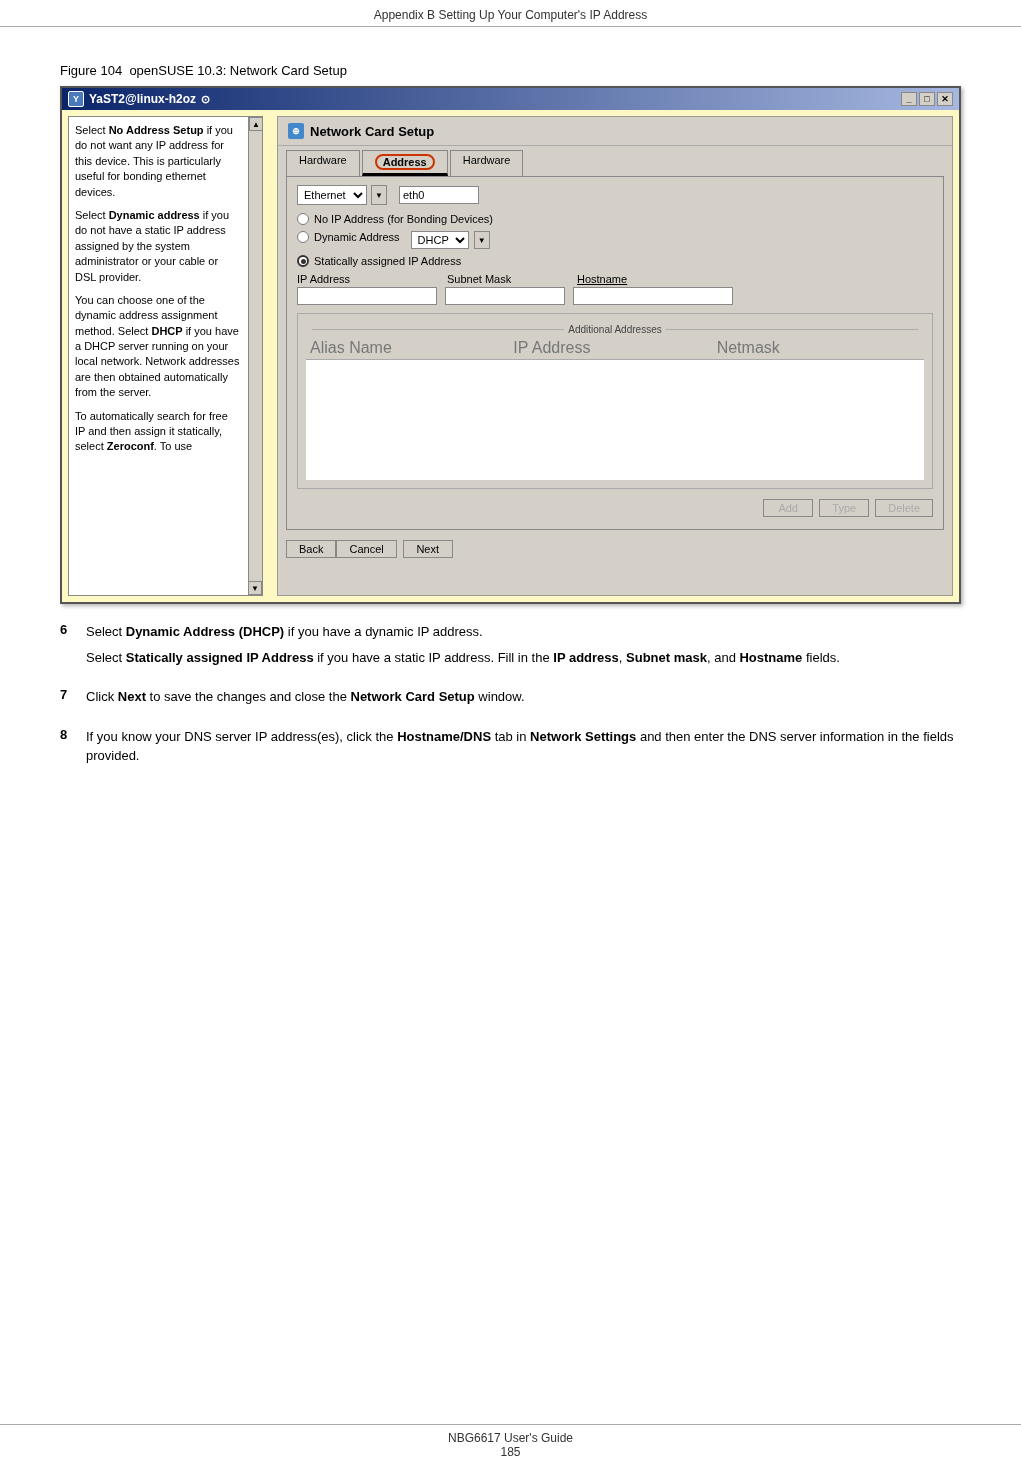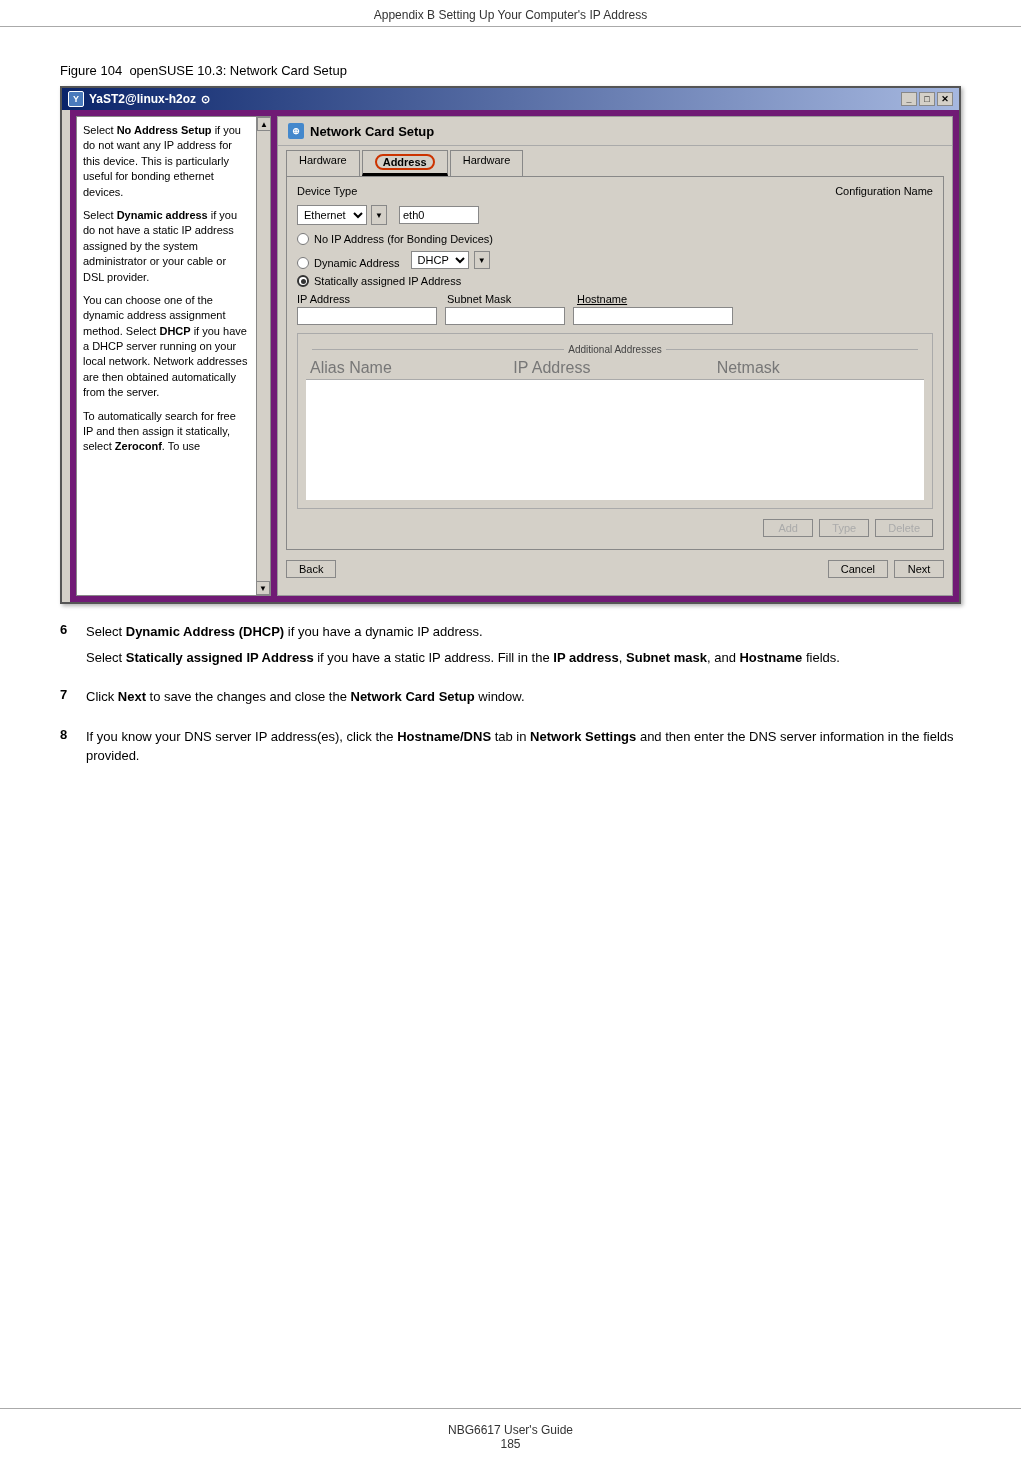--- a/index.html
+++ b/index.html
@@ -17,21 +17,21 @@
       color: #333;
       padding: 8px 0 4px;
       border-bottom: 1px solid #aaa;
       margin-bottom: 26px;
     }
     .page-footer {
       text-align: center;
       font-size: 12px;
       color: #333;
       border-top: 1px solid #aaa;
-      padding: 14px 0;
+      padding: 6px 0;
       position: absolute;
       bottom: 0;
       width: 100%;
     }
     .content-area {
       padding: 10px 60px 40px 60px;
     }
     .figure-caption {
       font-size: 13px;
       font-weight: bold;
@@ -86,23 +86,22 @@
       font-size: 9px;
       display: flex;
       align-items: center;
       justify-content: center;
       cursor: pointer;
       color: #000;
     }
     .window-body {
       display: flex;
       padding: 6px;
-      gap: 6px;
-      background: #701a75;
-      margin-left: 8px;
+      gap: 14px;
+      background: #fef9c3;
     }
     
     .left-panel {
       width: 195px;
       min-height: 480px;
       background: #fff;
       border: 1px solid #888;
       padding: 6px;
       font-size: 11px;
       color: #000;
@@ -242,21 +241,21 @@
     .text-input-sm {
       border: 1px solid #888;
       background: #fff;
       height: 18px;
       padding: 1px 3px;
       font-size: 11px;
       min-width: 60px;
     }
     .radio-row {
       display: flex;
-      align-items: flex-end;
+      align-items: flex-start;
       gap: 5px;
       font-size: 11px;
       margin-bottom: 6px;
     }
     .radio-input {
       width: 12px;
       height: 12px;
     }
     .dhcp-select {
       margin-left: 6px;
@@ -378,21 +377,21 @@
       background: #d4d0c8;
       cursor: pointer;
       min-width: 50px;
       text-align: center;
     }
     .btn:disabled, .btn.disabled {
       color: #aaa;
     }
     .bottom-buttons {
       display: flex;
-      justify-content: space-between;
+      justify-content: flex-start;
       padding: 4px 8px;
     }
     .bottom-right-btns {
       display: flex;
       gap: 6px;
     }
     
     .numbered-item {
       display: flex;
       gap: 10px;
@@ -472,25 +471,20 @@
               <span>Address</span>
             </span>
           </div>
           <div class="tab">
             <span>Hardware</span>
           </div>
         </div>
 
         <div class="form-area">
 
-          <div class="device-type-row">
-            <span>Device Type</span>
-            <span style="flex:1"></span>
-            <span style="margin-left:50px;">Configuration Name</span>
-          </div>
 
           <div class="device-row">
             <select class="select-box">
               <option>Ethernet</option>
             </select>
             <div class="select-dropdown-btn">▼</div>
             <input type="text" class="text-input-sm" value="eth0" style="margin-left: 8px; width: 80px;">
           </div>
 
           <div class="radio-row">

